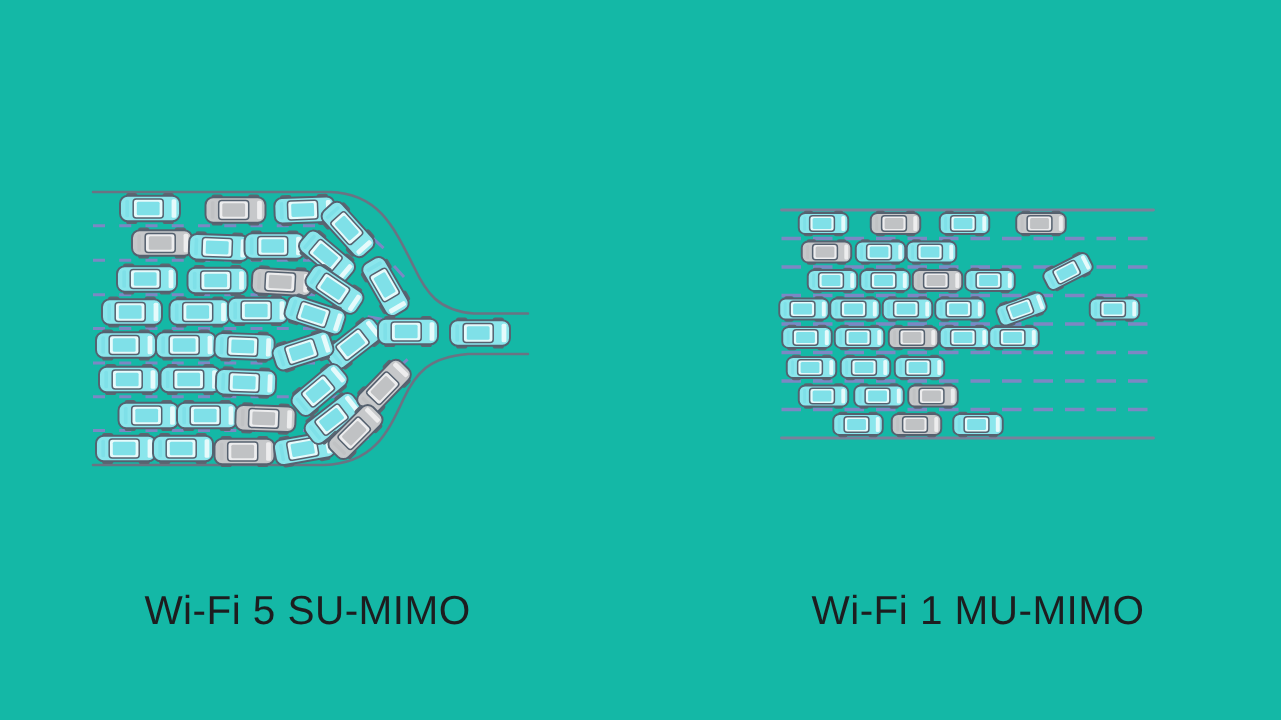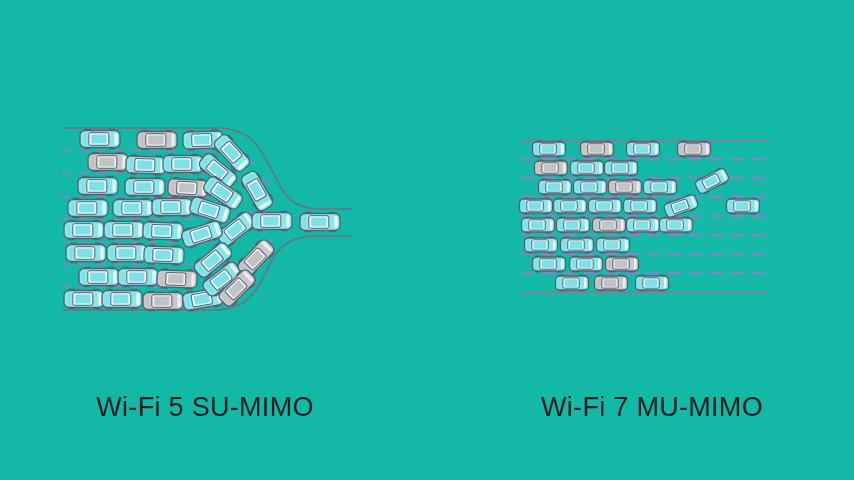--- a/index.html
+++ b/index.html
@@ -814,14 +814,14 @@
           <rect x="6.929999999999999" y="5.74" width="6.2700000000000005" height="2.8000000000000003" rx="1.4000000000000001" fill="#5b6772"></rect>
           <rect x="-16.5" y="-7" width="33" height="14" rx="4.2" fill="#8be6ec" stroke="#55616f" stroke-width="1.3"></rect>
           <rect x="11.879999999999999" y="-5.04" width="2.64" height="10.08" rx="1" fill="#e6fafb"></rect>
           <rect x="-9.24" y="-5.18" width="16.5" height="10.36" rx="2" fill="#e6fafb" stroke="#55616f" stroke-width="1"></rect>
           <rect x="-7.26" y="-3.64" width="12.540000000000001" height="7.28" rx="1" fill="#7fe0e8"></rect>
           <rect x="-13.530000000000001" y="-4.76" width="1.98" height="9.520000000000001" rx="1" fill="#7fe0e8"></rect>
         </g>
       </g>
     </svg>
   <div class="caption" id="cap-left">Wi-Fi 5 SU-MIMO</div>
-  <div class="caption" id="cap-right">Wi-Fi 7 MU-MIMO</div>
+  <div class="caption" id="cap-right">Wi-Fi 1 MU-MIMO</div>
 </div>
 
 </body></html>

